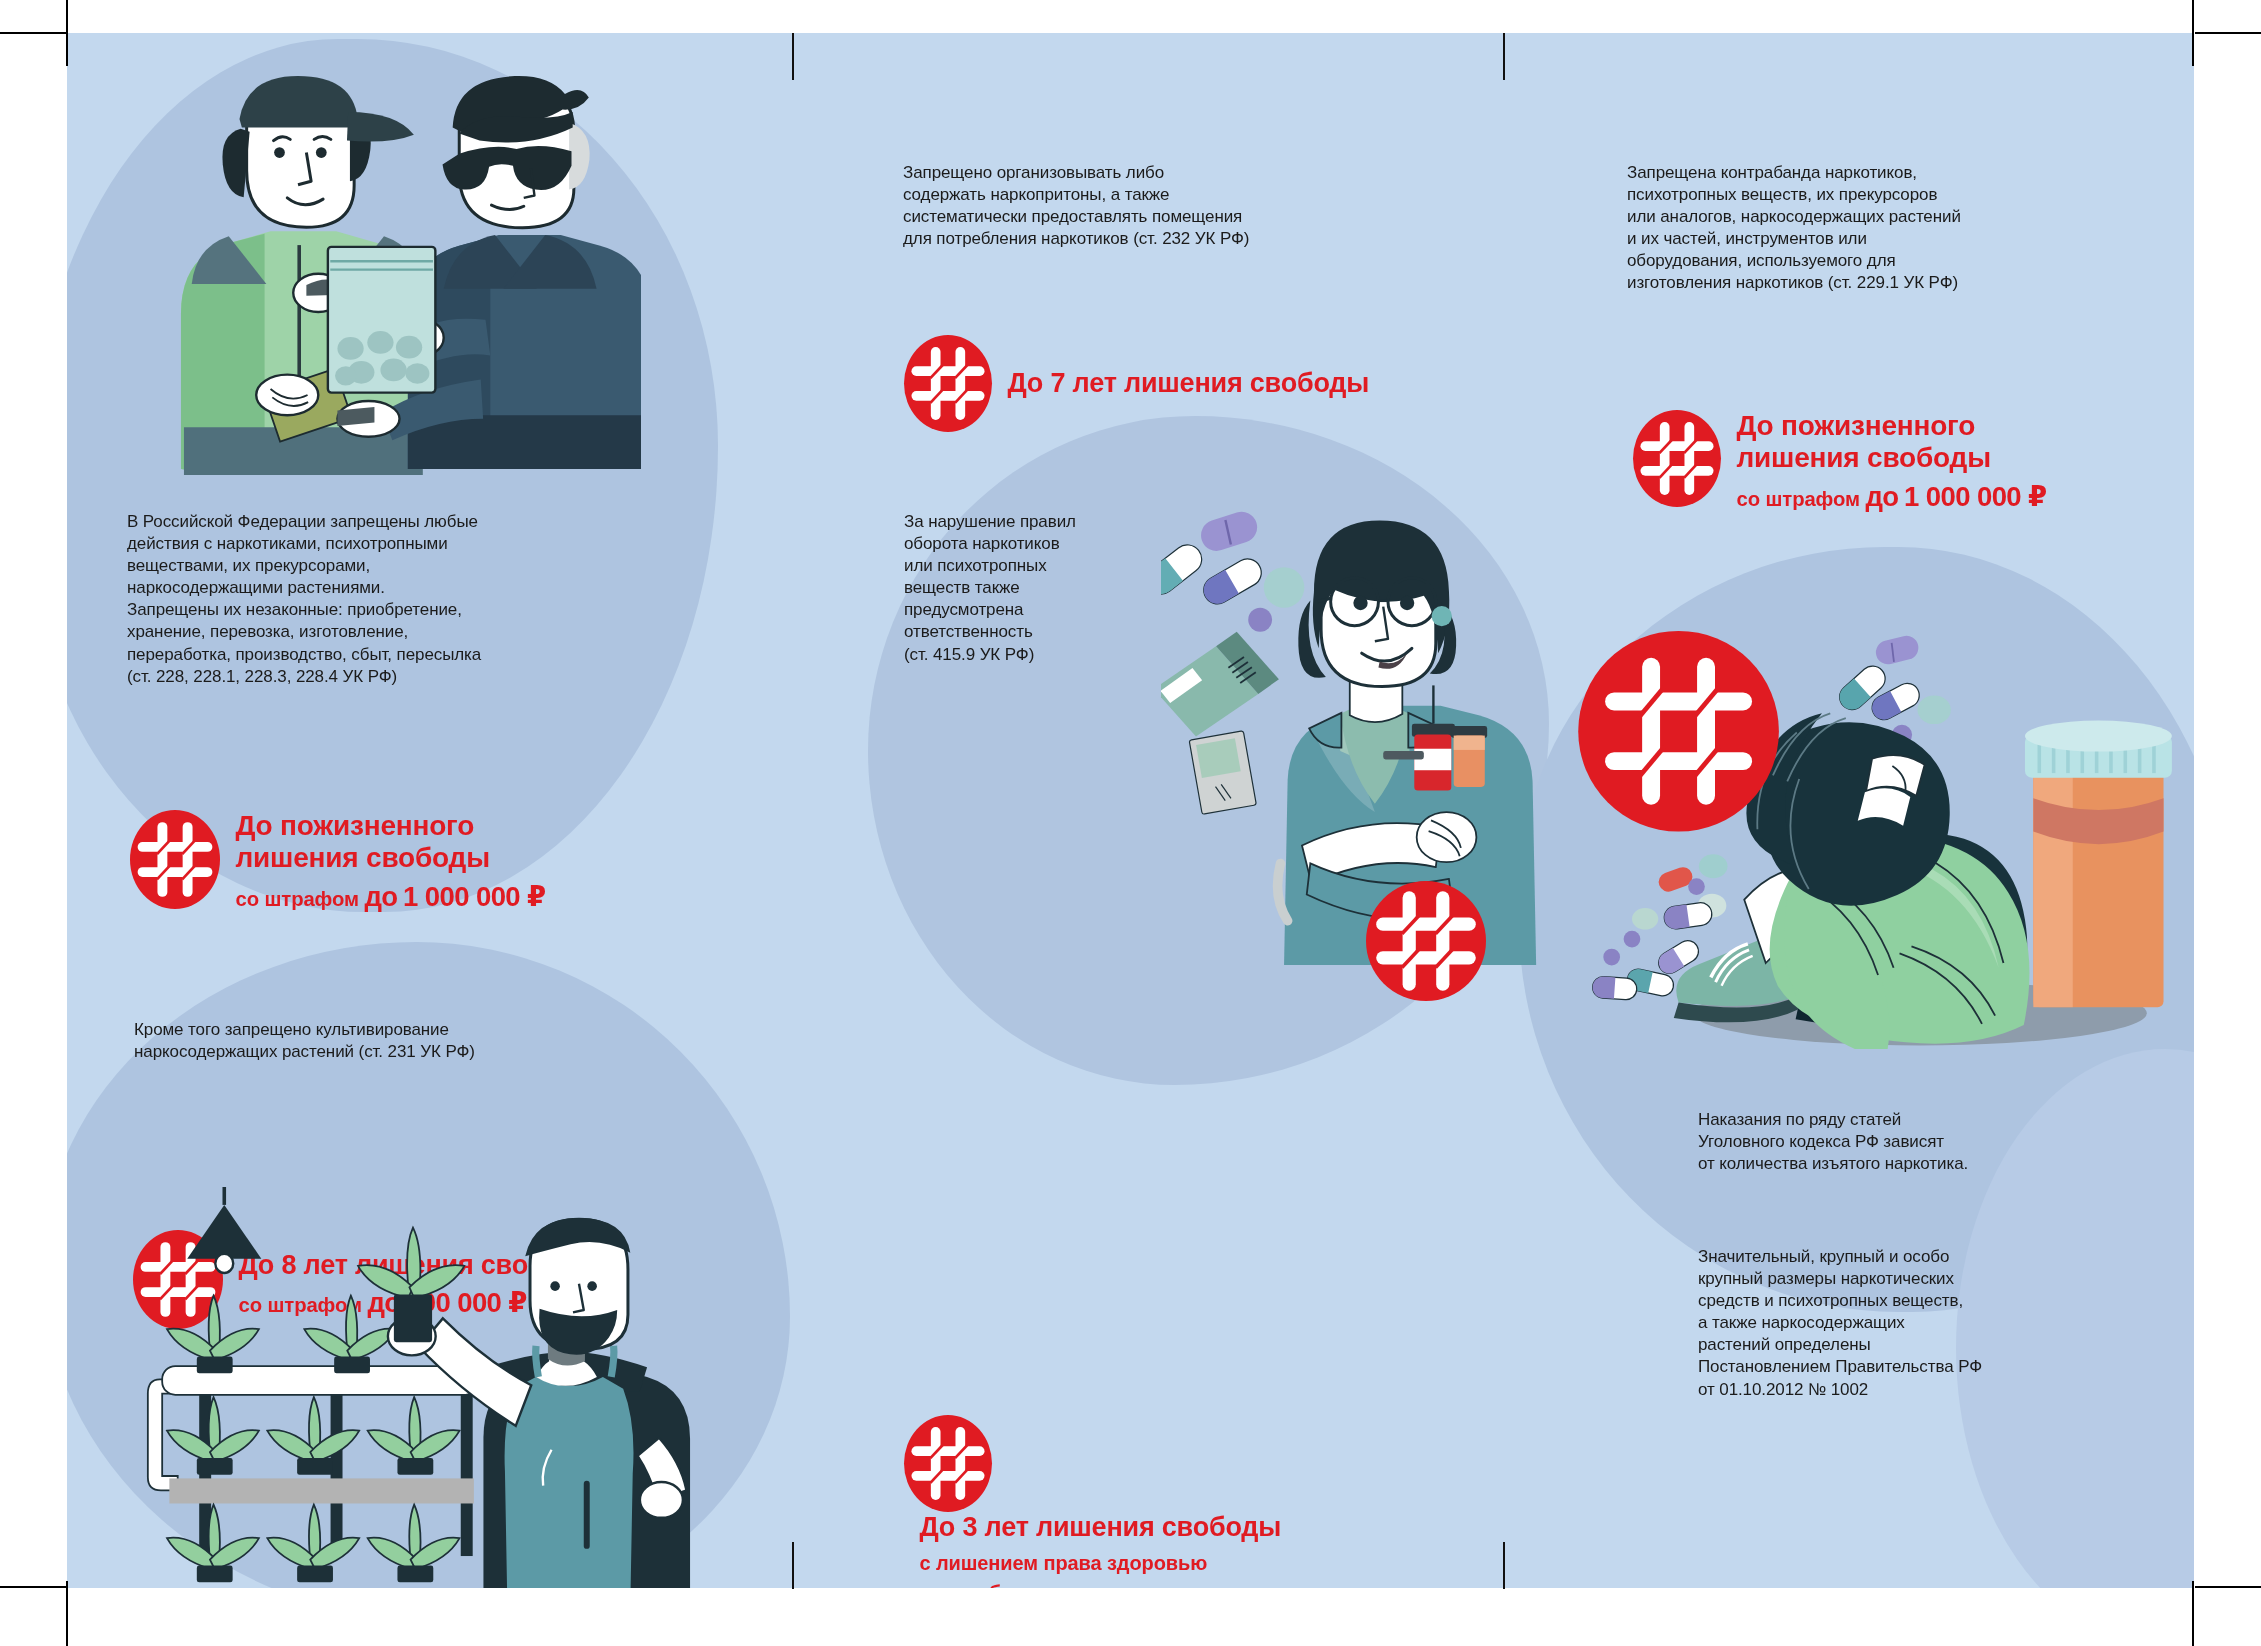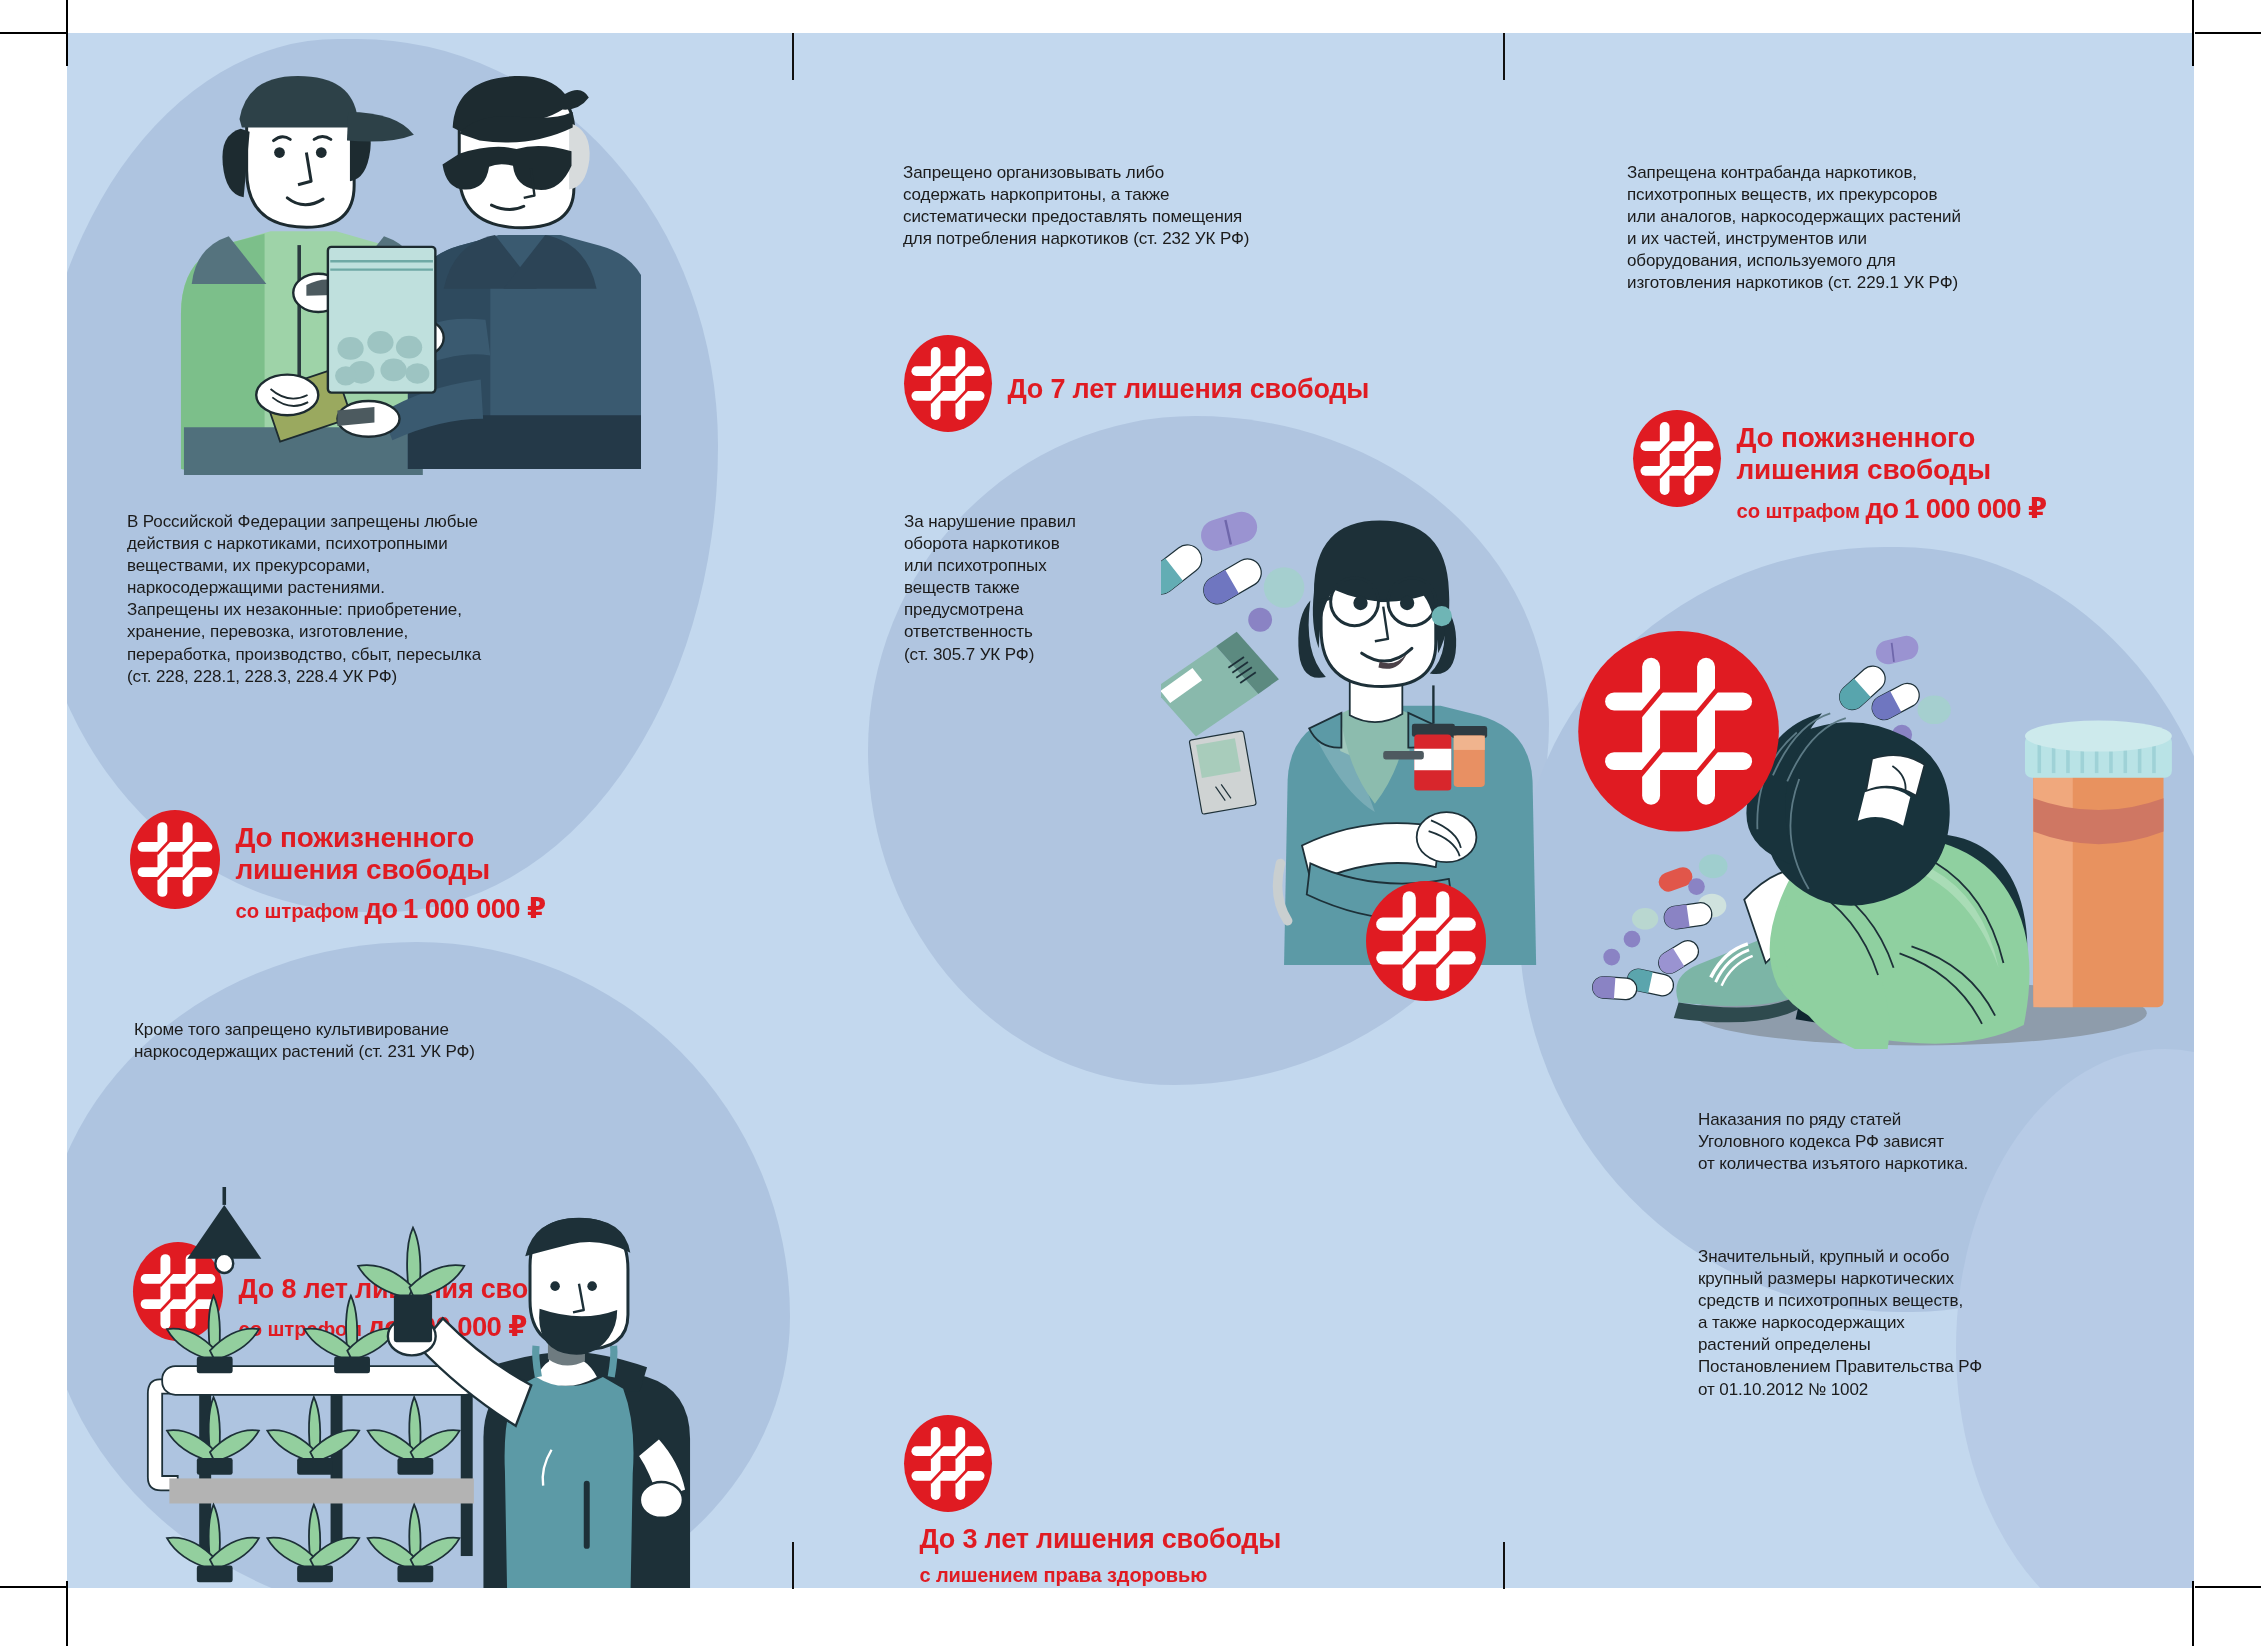--- a/index.html
+++ b/index.html
@@ -40,21 +40,21 @@
     font-stretch:condensed;
     white-space:pre-line;
   }
 
   
   .callout{position:relative;display:flex;align-items:flex-start;}
   .badge{
     position:relative;flex:0 0 auto;background:#e01b22;border-radius:50%;
   }
   .badge svg{display:block;width:100%;height:100%;}
-  .ctext{padding-left:15.5px;margin-top:12px;}
+  .ctext{padding-left:15.5px;}
   .red-bold{
     color:#e01b22;font-weight:700;font-size:27px;line-height:1.16;
     letter-spacing:-0.2px;white-space:pre-line;
   }
   .red-bold.big{font-size:28px;}
   .red-sm{
     color:#e01b22;font-weight:700;font-size:20.3px;line-height:1.12;
     letter-spacing:-0.1px;
   }
   .red-sm .num{font-size:27.5px;letter-spacing:-0.6px;}
@@ -481,21 +481,21 @@
         </g>
       </svg>
     </div>
 
     <div class="blk body-text" style="left:66px;top:478px;width:359px;">За нарушение правил
 оборота наркотиков
 или психотропных
 веществ также
 предусмотрена
 ответственность
-(ст. 305.7 УК РФ)</div>
+(ст. 415.9 УК РФ)</div>
 
 
 
     <div class="blk callout" style="left:66px;top:1285px;width:634px;flex-direction:column;">
       <div class="badge" style="width:88px;height:97px;">
         <svg viewBox="0 0 100 100" xmlns="http://www.w3.org/2000/svg">
           <g stroke="#ffffff" stroke-width="11" stroke-linecap="round">
             <line x1="36" y1="14" x2="36" y2="86"></line>
               <line x1="64" y1="14" x2="64" y2="86"></line>
             <line x1="14" y1="36" x2="86" y2="36"></line>

